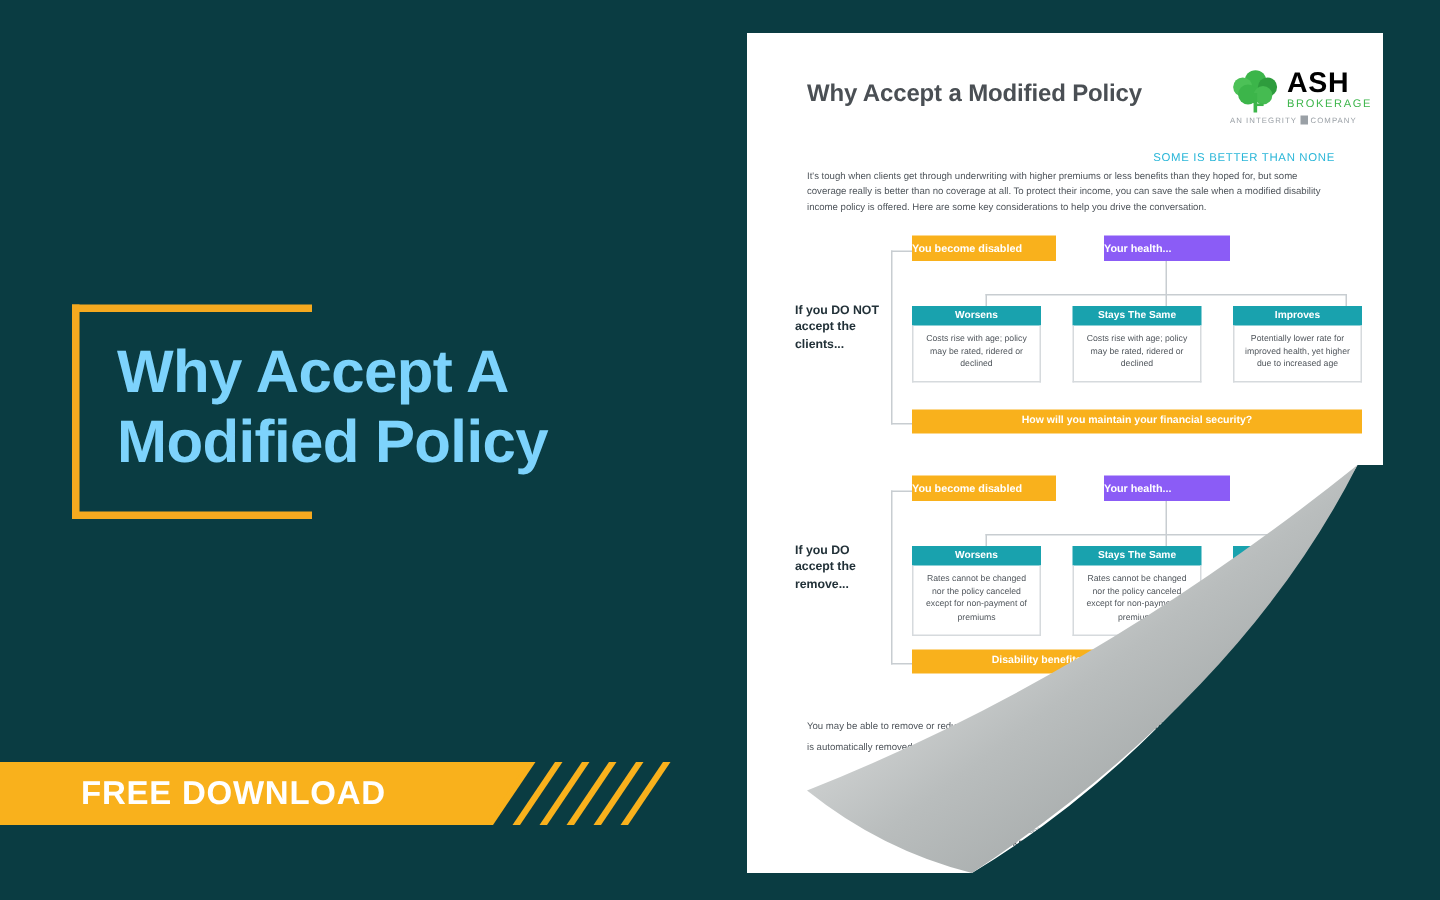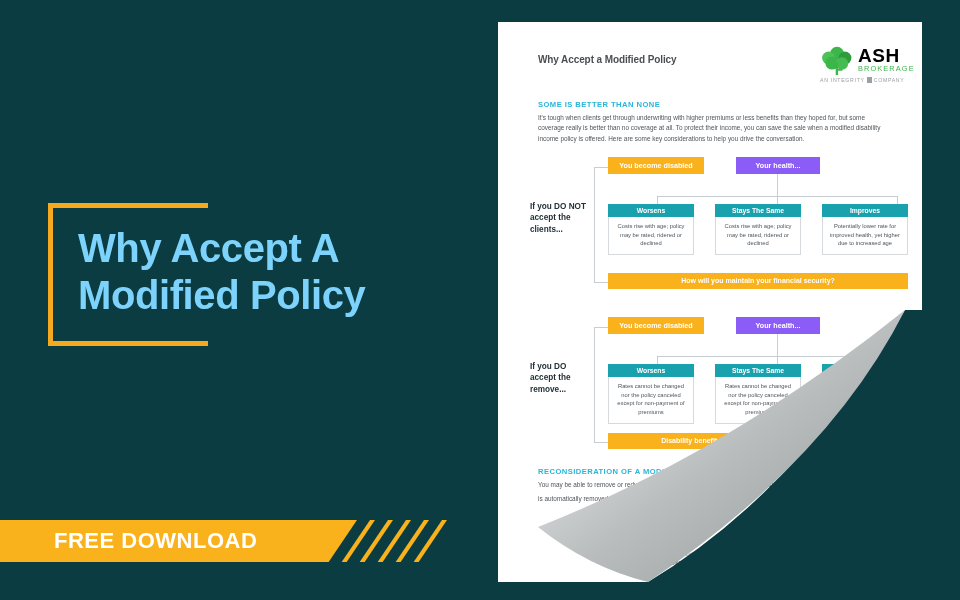--- a/index.html
+++ b/index.html
@@ -23,21 +23,21 @@
     position:absolute;left:100%;bottom:-5px;width:48px;height:5px;background:#f5a91f;
   }
   .promo-title{
     position:absolute;left:78px;top:225px;width:330px;
     color:#7dd3fc;font-size:40px;line-height:1.18;font-weight:bold;
     letter-spacing:-0.4px;
   }
   .promo-title .l2{display:block;}
 
   
-  .fd-wrap{position:absolute;left:0;top:508px;width:440px;height:42px;margin-top:12px;}
+  .fd-wrap{position:absolute;left:0;top:508px;width:440px;height:42px;}
   .fd-bar{
     position:absolute;left:0;top:0;width:354px;height:42px;background:#f9b11c;
     clip-path:polygon(0 0, 100% 0, calc(100% - 28px) 100%, 0 100%);
   }
   .fd-label{
     position:absolute;left:54px;top:0;height:42px;line-height:42px;
     color:#ffffff;font-size:22px;font-weight:bold;letter-spacing:0.5px;
     white-space:nowrap;
   }
   .fd-stripes{position:absolute;left:340px;top:0;width:110px;height:42px;}
@@ -48,21 +48,21 @@
 
   
   .doc{
     position:absolute;left:498px;top:22px;width:424px;height:560px;
     background:#ffffff;
   }
   .doc-inner{position:absolute;inset:0;overflow:hidden;}
 
   .doc-title{
     position:absolute;left:40px;top:32px;
-    font-size:10px;font-weight:bold;color:#4a4f54;letter-spacing:-0.1px;
+    font-size:16px;font-weight:bold;color:#4a4f54;letter-spacing:-0.1px;
   }
 
   
   .logo{position:absolute;right:12px;top:22px;width:92px;height:46px;}
   .logo-tree{position:absolute;left:2px;top:2px;width:34px;height:32px;}
   .logo-ash{
     position:absolute;left:40px;top:2px;color:#000000;font-size:19px;
     font-weight:bold;letter-spacing:0.5px;line-height:1;
   }
   .logo-brok{
@@ -71,21 +71,21 @@
   }
   .logo-tag{
     position:absolute;left:2px;top:33px;color:#9aa0a6;font-size:5.2px;
     letter-spacing:0.7px;line-height:1;white-space:nowrap;
   }
   .logo-tag b{display:inline-block;width:5px;height:6px;background:#9aa0a6;
     vertical-align:-1px;margin:0 2px;}
 
   
   .sec-head{
-    color:#29b6d8;font-size:7.6px;font-weight:bold;letter-spacing:0.45px;
+    color:#29b6d8;font-size:7.6px;font-weight:normal;letter-spacing:0.45px;text-align:right;
   }
   .intro{position:absolute;left:40px;top:78px;width:352px;}
   .intro p{
     margin:4px 0 0;color:#4f555b;font-size:6.4px;line-height:1.62;
   }
 
   
   .flow{position:absolute;left:30px;width:382px;}
   .flow.one{top:135px;}
   .flow.two{top:295px;}
@@ -96,21 +96,21 @@
   }
 
   
   .lbracket{
     position:absolute;left:66px;top:10px;width:14px;height:116px;
     border:1px solid #c8cdd1;border-right:none;box-sizing:border-box;
   }
 
   .top-row{position:absolute;left:80px;top:0;width:300px;height:20px;}
   .chip{
-    position:absolute;top:0;height:17px;line-height:17px;text-align:center;
+    position:absolute;top:0;height:17px;line-height:17px;
     color:#ffffff;font-size:7.2px;font-weight:bold;
   }
   .chip.disabled{left:0;width:96px;background:#f9b11c;}
   .chip.health{left:128px;width:84px;background:#8b5cf6;}
 
   
   .conn{position:absolute;left:80px;top:17px;width:300px;height:30px;}
   .conn .vstem{position:absolute;left:169px;top:0;width:1px;height:22px;background:#c8cdd1;}
   .conn .hbar{position:absolute;left:49px;top:22px;width:241px;height:1px;background:#c8cdd1;}
   .conn .d1{position:absolute;left:49px;top:22px;width:1px;height:8px;background:#c8cdd1;}

